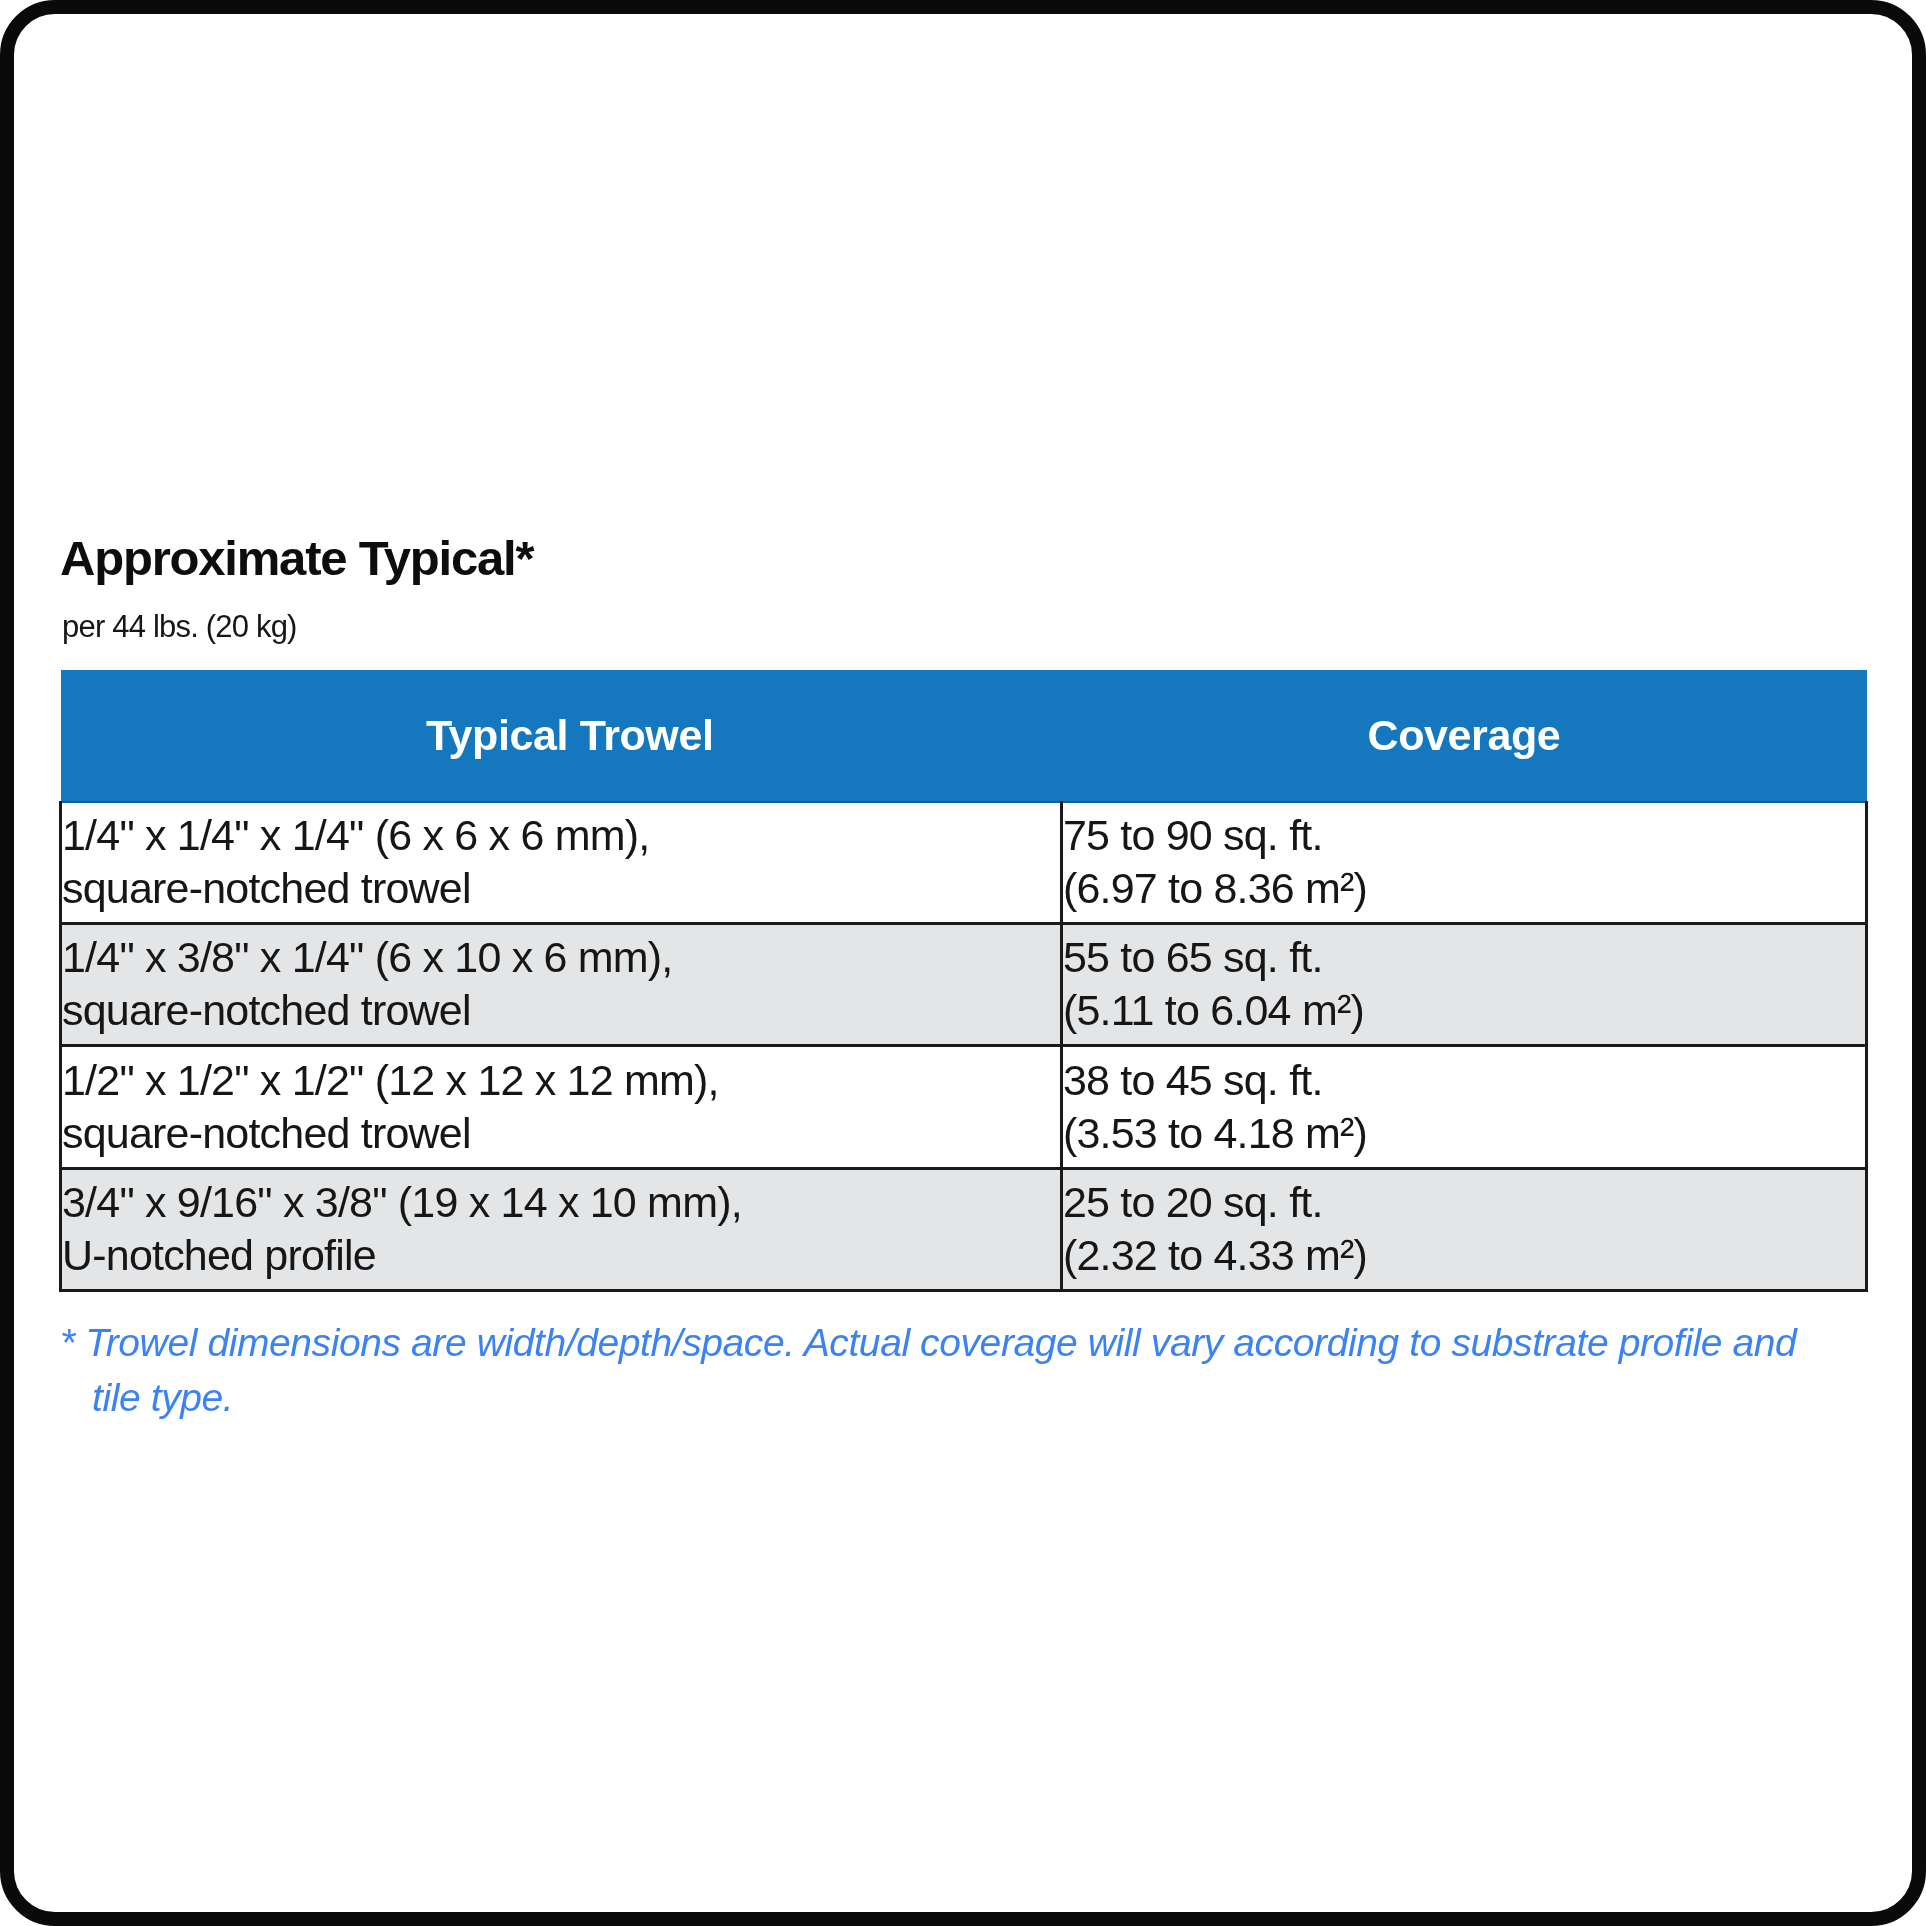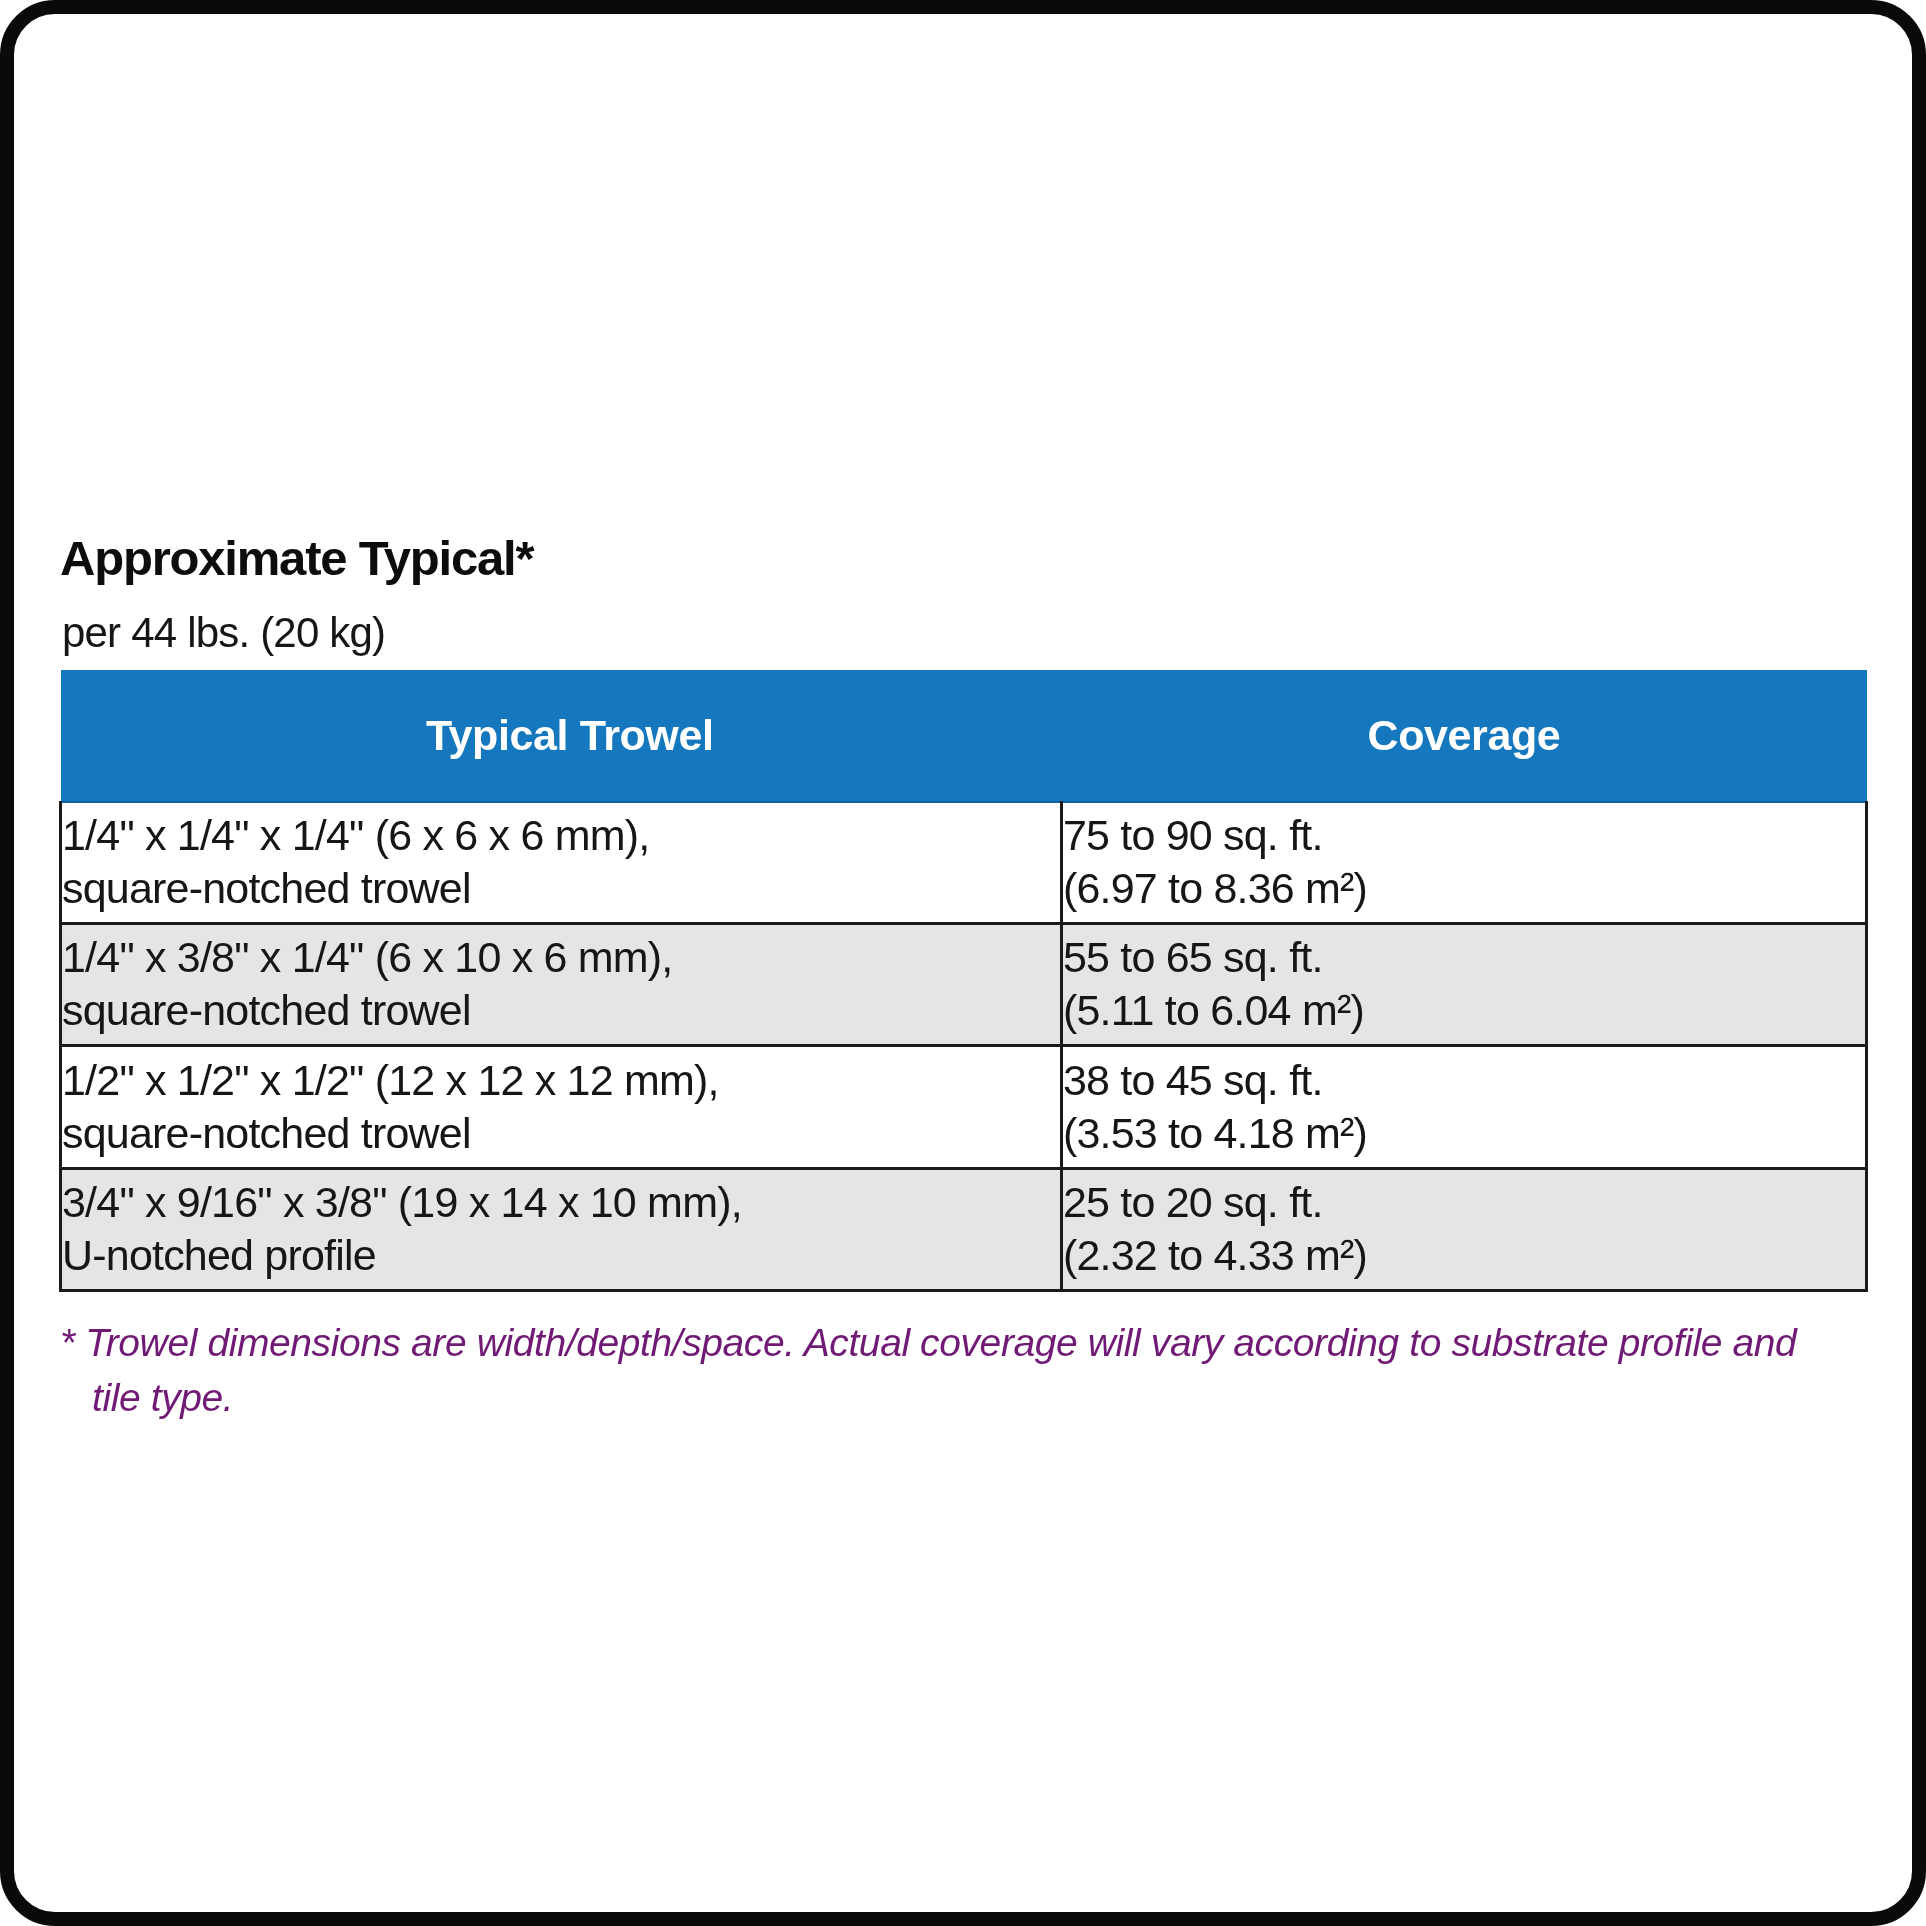--- a/index.html
+++ b/index.html
@@ -29,21 +29,21 @@
     font-size: 49px;
     font-weight: 700;
     letter-spacing: -1.2px;
     color: #0d0d0d;
     white-space: nowrap;
   }
   .subtitle {
     position: absolute;
     left: 62px;
     top: 609px;
-    font-size: 42px;
+    font-size: 31px;
     font-weight: 400;
     letter-spacing: -0.8px;
     white-space: nowrap;
   }
   .table-wrap {
     position: absolute;
     left: 59px;
     top: 670px;
     width: 1809px;
   }
@@ -83,21 +83,21 @@
     position: absolute;
     left: 60px;
     top: 1315px;
     width: 1726px;
     font-style: italic;
     font-size: 39px;
     line-height: 55px;
     letter-spacing: -0.4px;
     padding-left: 32px;
     text-indent: -32px;
-    color: #701a75;
+    color: #3b82f6;
   }
 </style>
 </head>
 <body>
 
 <div class="frame"></div>
 
 <div class="title">Approximate Typical*</div>
 <div class="subtitle">per 44 lbs. (20 kg)</div>
 

